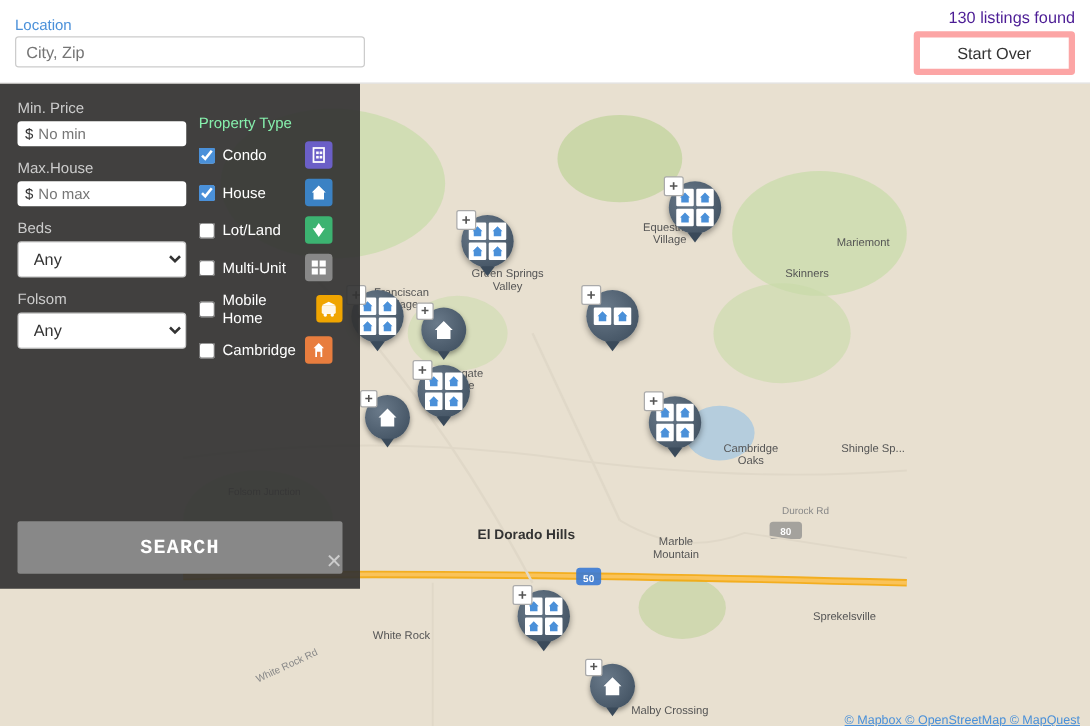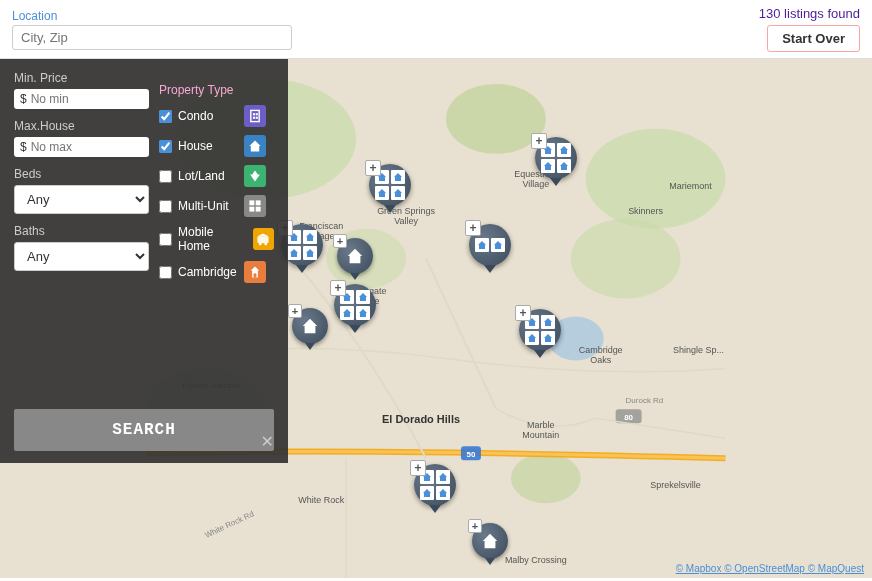--- a/index.html
+++ b/index.html
@@ -38,28 +38,27 @@
       display: flex;
       flex-direction: column;
       align-items: flex-end;
       gap: 4px;
     }
     #header .listings-count {
       color: #4c1d95;
       font-size: 13px;
     }
     #header .start-over-btn {
-      border: 1px solid #fca5a5;
+      border: 5px solid #fca5a5;
       border-radius: 3px;
-      padding: 5px 14px;
+      padding: 5px 30px;
       background: #fff;
       cursor: pointer;
       font-size: 13px;
       color: #333;
-      font-weight: bold;
     }
 
     
     #main {
       display: flex;
       height: calc(581px - 62px);
       position: relative;
     }
 
     
@@ -115,21 +114,21 @@
 
     
     .prop-type-section {
       position: absolute;
       top: 0;
       left: 145px;
       padding-top: 12px;
     }
     .prop-type-title {
       font-size: 12px;
-      color: #f9a8d4;
+      color: #86efac;
       margin-bottom: 8px;
     }
     .prop-type-item {
       display: flex;
       align-items: center;
       gap: 6px;
       margin-bottom: 8px;
     }
     .prop-type-item input[type="checkbox"] {
       accent-color: #4a90d9;
@@ -673,21 +672,21 @@
               <option>1+</option>
               <option>2+</option>
               <option>3+</option>
               <option>4+</option>
               <option>5+</option>
             </select>
           </div>
         </div>
 
         <div class="filter-row">
-          <div class="filter-label">Baths</div>
+          <div class="filter-label">Folsom</div>
           <div class="select-wrap">
             <select>
               <option>Any</option>
               <option>1+</option>
               <option>2+</option>
               <option>3+</option>
               <option>4+</option>
             </select>
           </div>
         </div>

